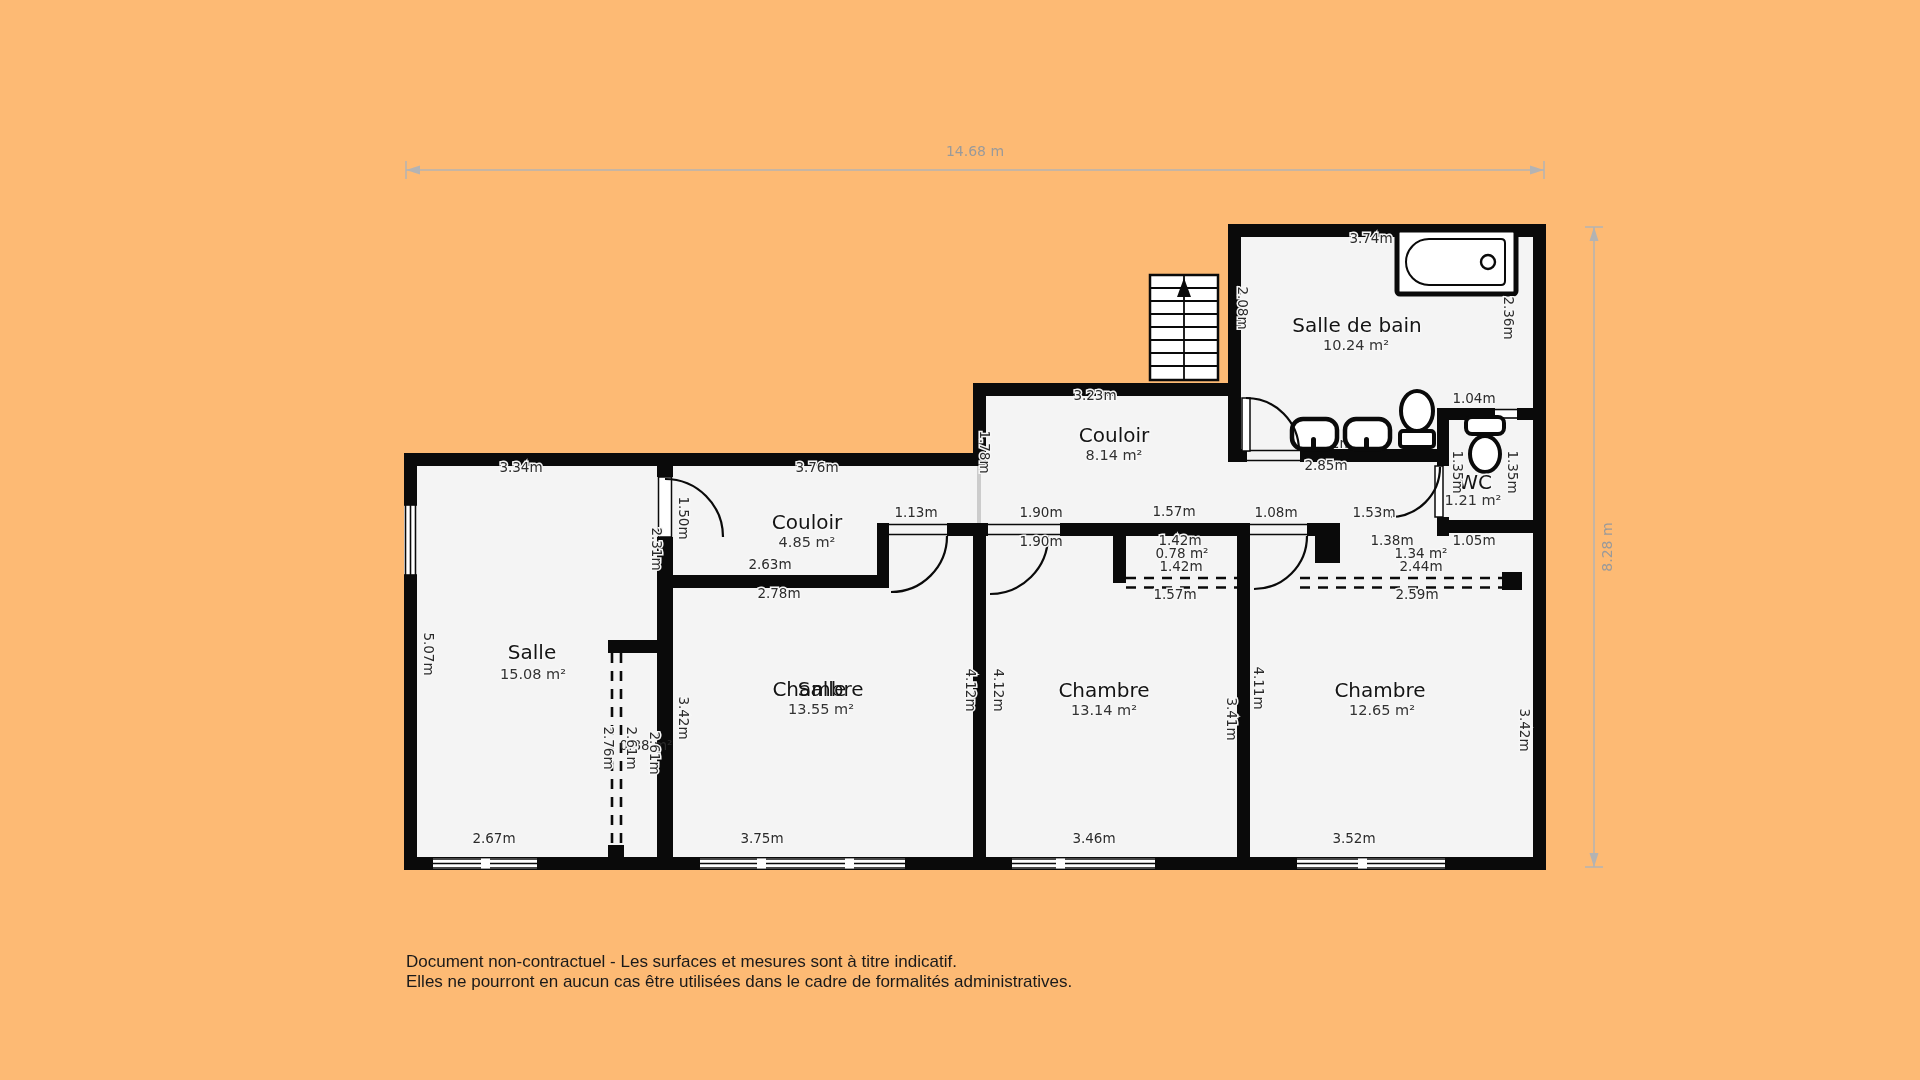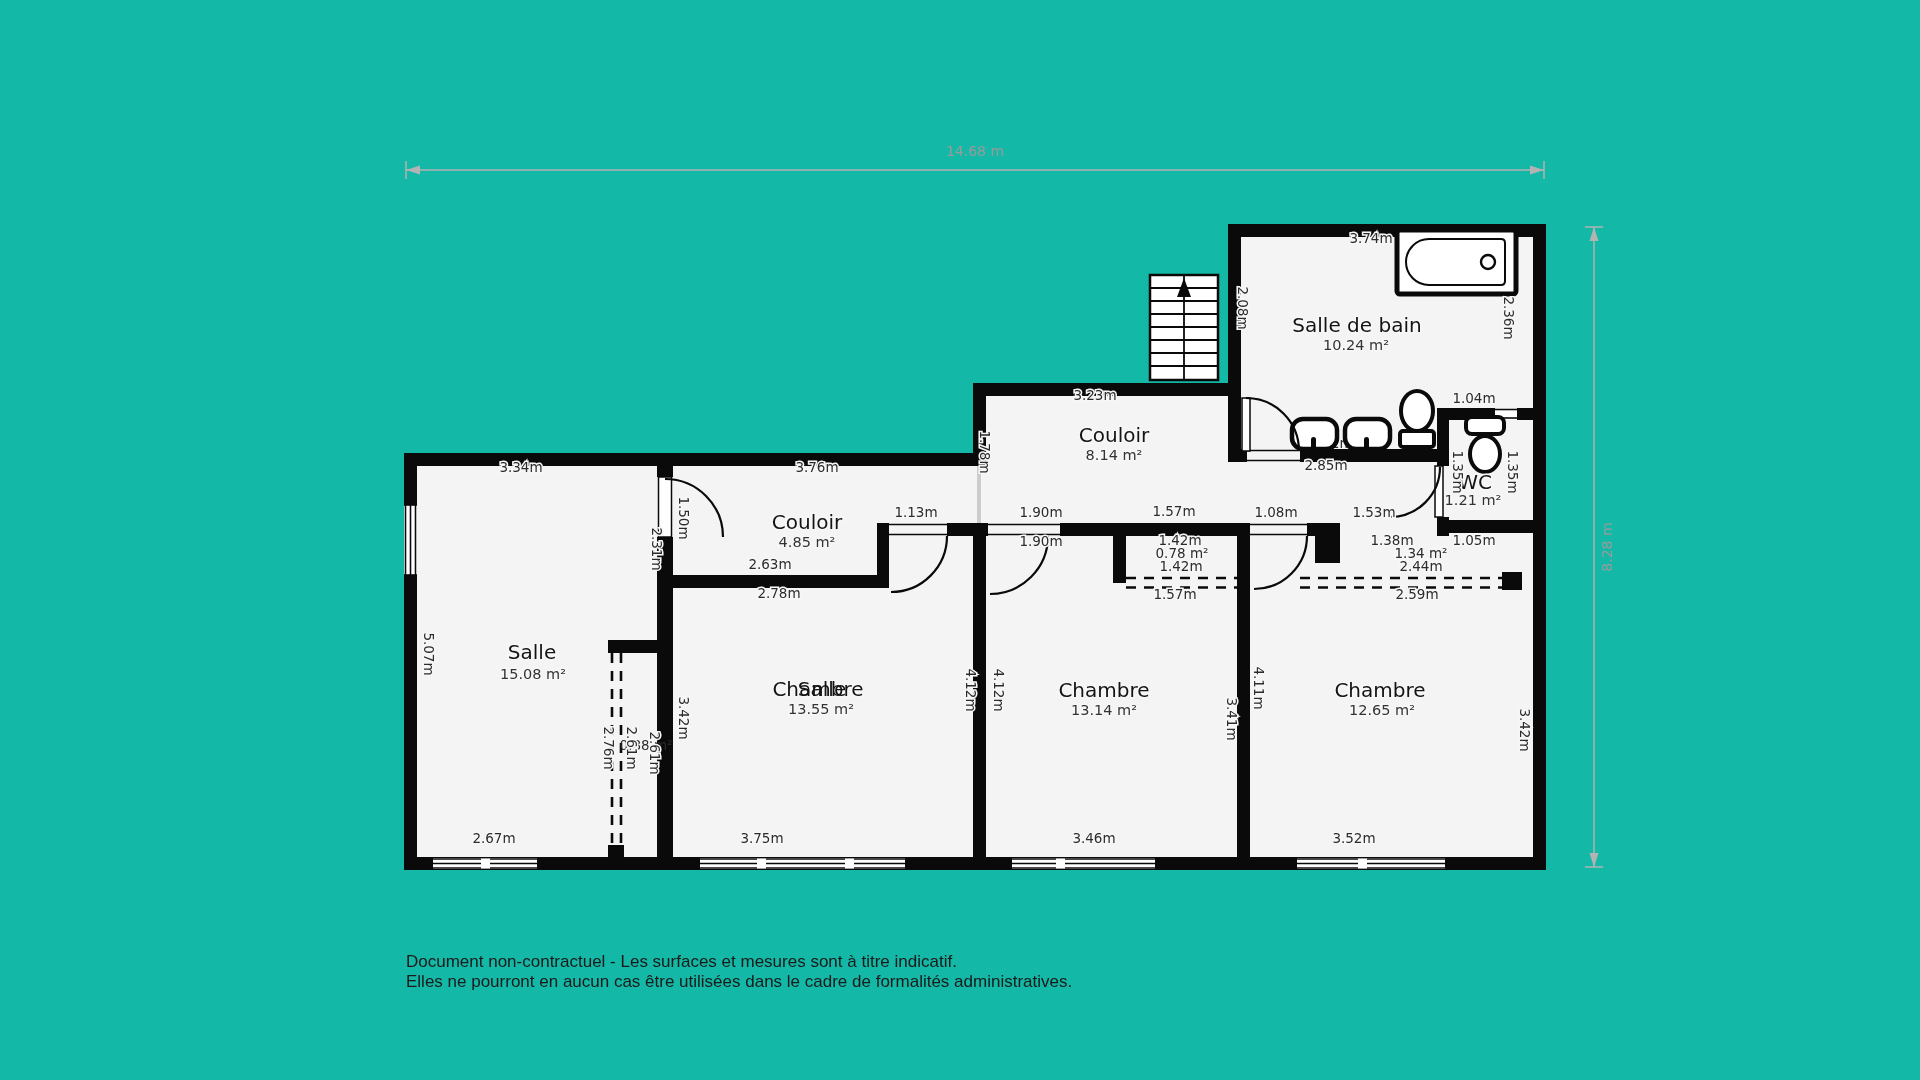--- a/index.html
+++ b/index.html
@@ -1,16 +1,16 @@
 <!DOCTYPE html>
 <html><head>
 <meta charset="utf-8">
 <style>
   html,body{margin:0;padding:0;background:#fff;}
-  .stage{position:relative;width:1920px;height:1080px;background:#14b8a6;overflow:hidden;}
+  .stage{position:relative;width:1920px;height:1080px;background:#fdba74;overflow:hidden;}
   svg text{font-family:"DejaVu Sans",sans-serif;paint-order:stroke fill;stroke:#f7f7f7;stroke-width:3px;}
   svg text.noHalo{stroke:none;}
   .dim{font-size:13.5px;fill:#2b2b2b;}
   .roomName{font-size:20px;fill:#141414;}
   .roomArea{font-size:14.5px;fill:#333;}
   .grayDim{font-size:14px;fill:#9a9a9a;stroke:none;}
   .footerTxt{font-size:17px;fill:#1a1a1a;stroke:none;font-family:"Liberation Sans",sans-serif;}
 </style>
 </head>
 <body>

